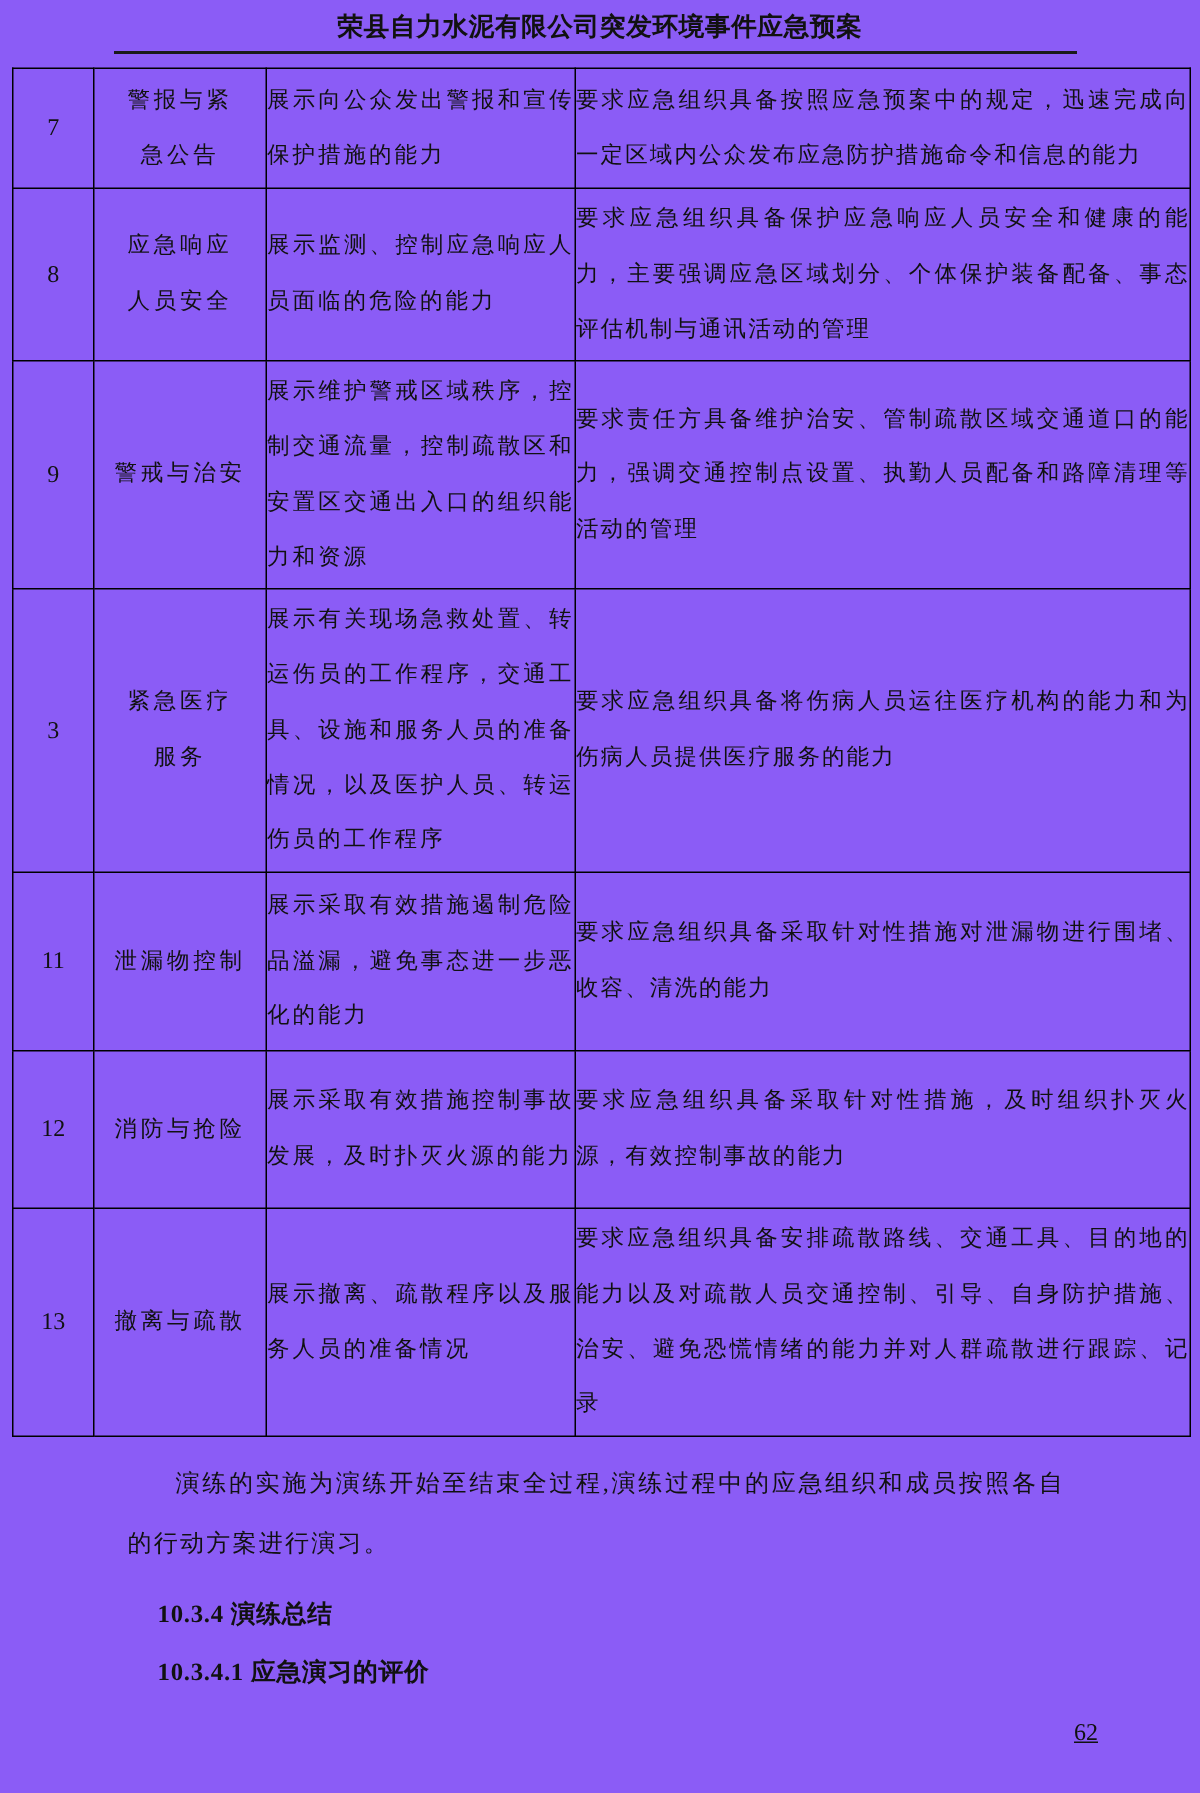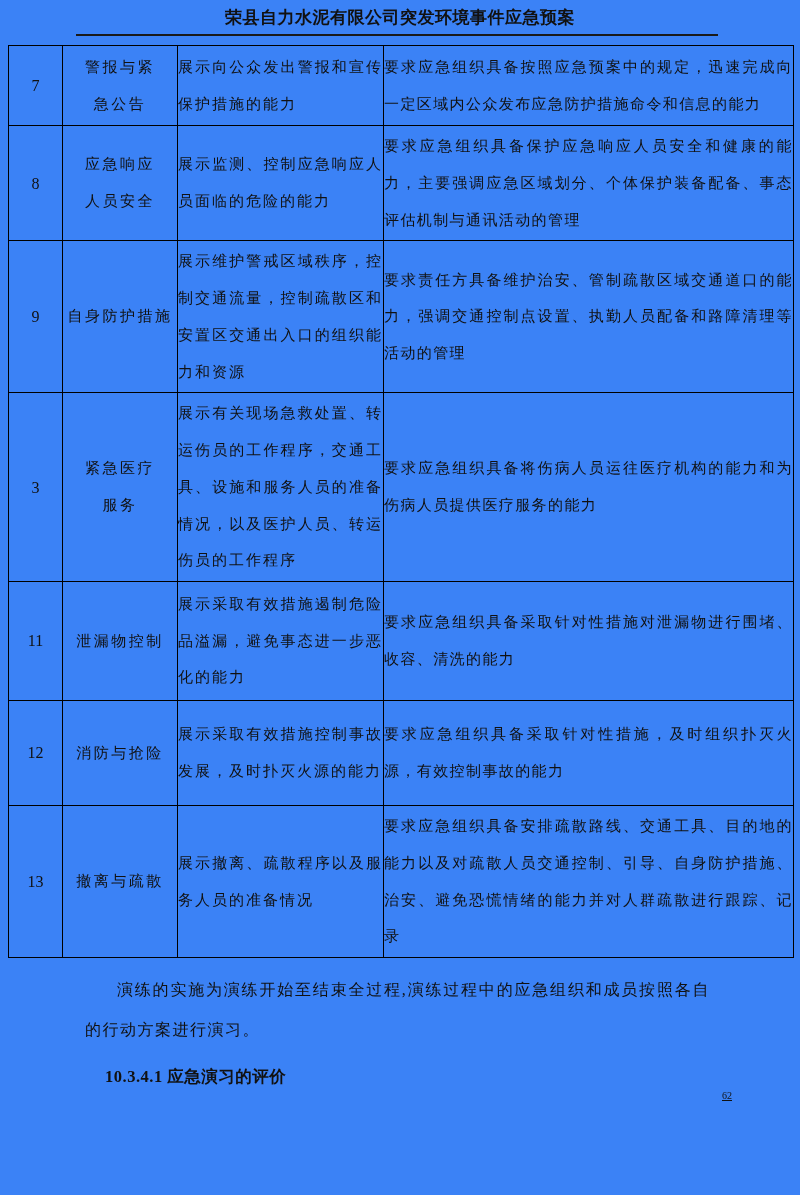--- a/index.html
+++ b/index.html
@@ -1,20 +1,20 @@
 <!DOCTYPE html>
 <html><head>
 <meta charset="utf-8">
 <style>
   html,body{margin:0;padding:0;background:#e8e8e8;}
   .page{
     position:relative;
     width:800px;height:1195px;
     margin:0 auto;
-    background:#3b82f6;
+    background:#8b5cf6;
     font-family:"Liberation Serif","DejaVu Serif",serif;
     color:#111;
     overflow:hidden;
   }
   
   .hdr{padding-top:7px;}
   .hdr-title{
     text-align:center;
     font-size:17px;
     font-weight:bold;
@@ -78,22 +78,22 @@
     margin:3px 0 6px 0;
     text-indent:2em;
     text-align:justify;
     letter-spacing:1.5px;
     line-height:40px;
     font-family:Liberation Serif, serif;
   }
   .pageno{
     position:absolute;
     right:68px;
-    top:1090px;
-    font-size:10px;
+    top:1147px;
+    font-size:16px;
     text-decoration:underline;
   }
 </style>
 </head>
 <body>
 
 <div class="page">
 
   <div class="hdr">
     <div class="hdr-title">荣县自力水泥有限公司突发环境事件应急预案</div>
@@ -117,21 +117,21 @@
       </tr>
       <tr style="height:107px">
         <td class="c-num">8</td>
         <td class="c-cat">应急响应
 人员安全</td>
         <td class="c-disp">展示监测、控制应急响应人员面临的危险的能力</td>
         <td class="c-req">要求应急组织具备保护应急响应人员安全和健康的能力，主要强调应急区域划分、个体保护装备配备、事态评估机制与通讯活动的管理</td>
       </tr>
       <tr style="height:152px">
         <td class="c-num">9</td>
-        <td class="c-cat">自身防护措施</td>
+        <td class="c-cat">警戒与治安</td>
         <td class="c-disp">展示维护警戒区域秩序，控制交通流量，控制疏散区和安置区交通出入口的组织能力和资源</td>
         <td class="c-req">要求责任方具备维护治安、管制疏散区域交通道口的能力，强调交通控制点设置、执勤人员配备和路障清理等活动的管理</td>
       </tr>
       <tr style="height:183px">
         <td class="c-num">3</td>
         <td class="c-cat">紧急医疗
 服务</td>
         <td class="c-disp">展示有关现场急救处置、转运伤员的工作程序，交通工具、设施和服务人员的准备情况，以及医护人员、转运伤员的工作程序</td>
         <td class="c-req">要求应急组织具备将伤病人员运往医疗机构的能力和为伤病人员提供医疗服务的能力</td>
       </tr>
@@ -151,18 +151,19 @@
         <td class="c-num">13</td>
         <td class="c-cat">撤离与疏散</td>
         <td class="c-disp">展示撤离、疏散程序以及服务人员的准备情况</td>
         <td class="c-req">要求应急组织具备安排疏散路线、交通工具、目的地的能力以及对疏散人员交通控制、引导、自身防护措施、治安、避免恐慌情绪的能力并对人群疏散进行跟踪、记录</td>
       </tr>
     </tbody>
   </table>
 
   <div class="body-text">
     <p class="para">演练的实施为演练开始至结束全过程,演练过程中的应急组织和成员按照各自的行动方案进行演习。</p>
+    <div class="h3 mt">10.3.4 演练总结</div>
     <div class="h3 mt2">10.3.4.1 应急演习的评价</div>
   </div>
 
   <div class="pageno">62</div>
 
 </div>
 
 </body></html>

